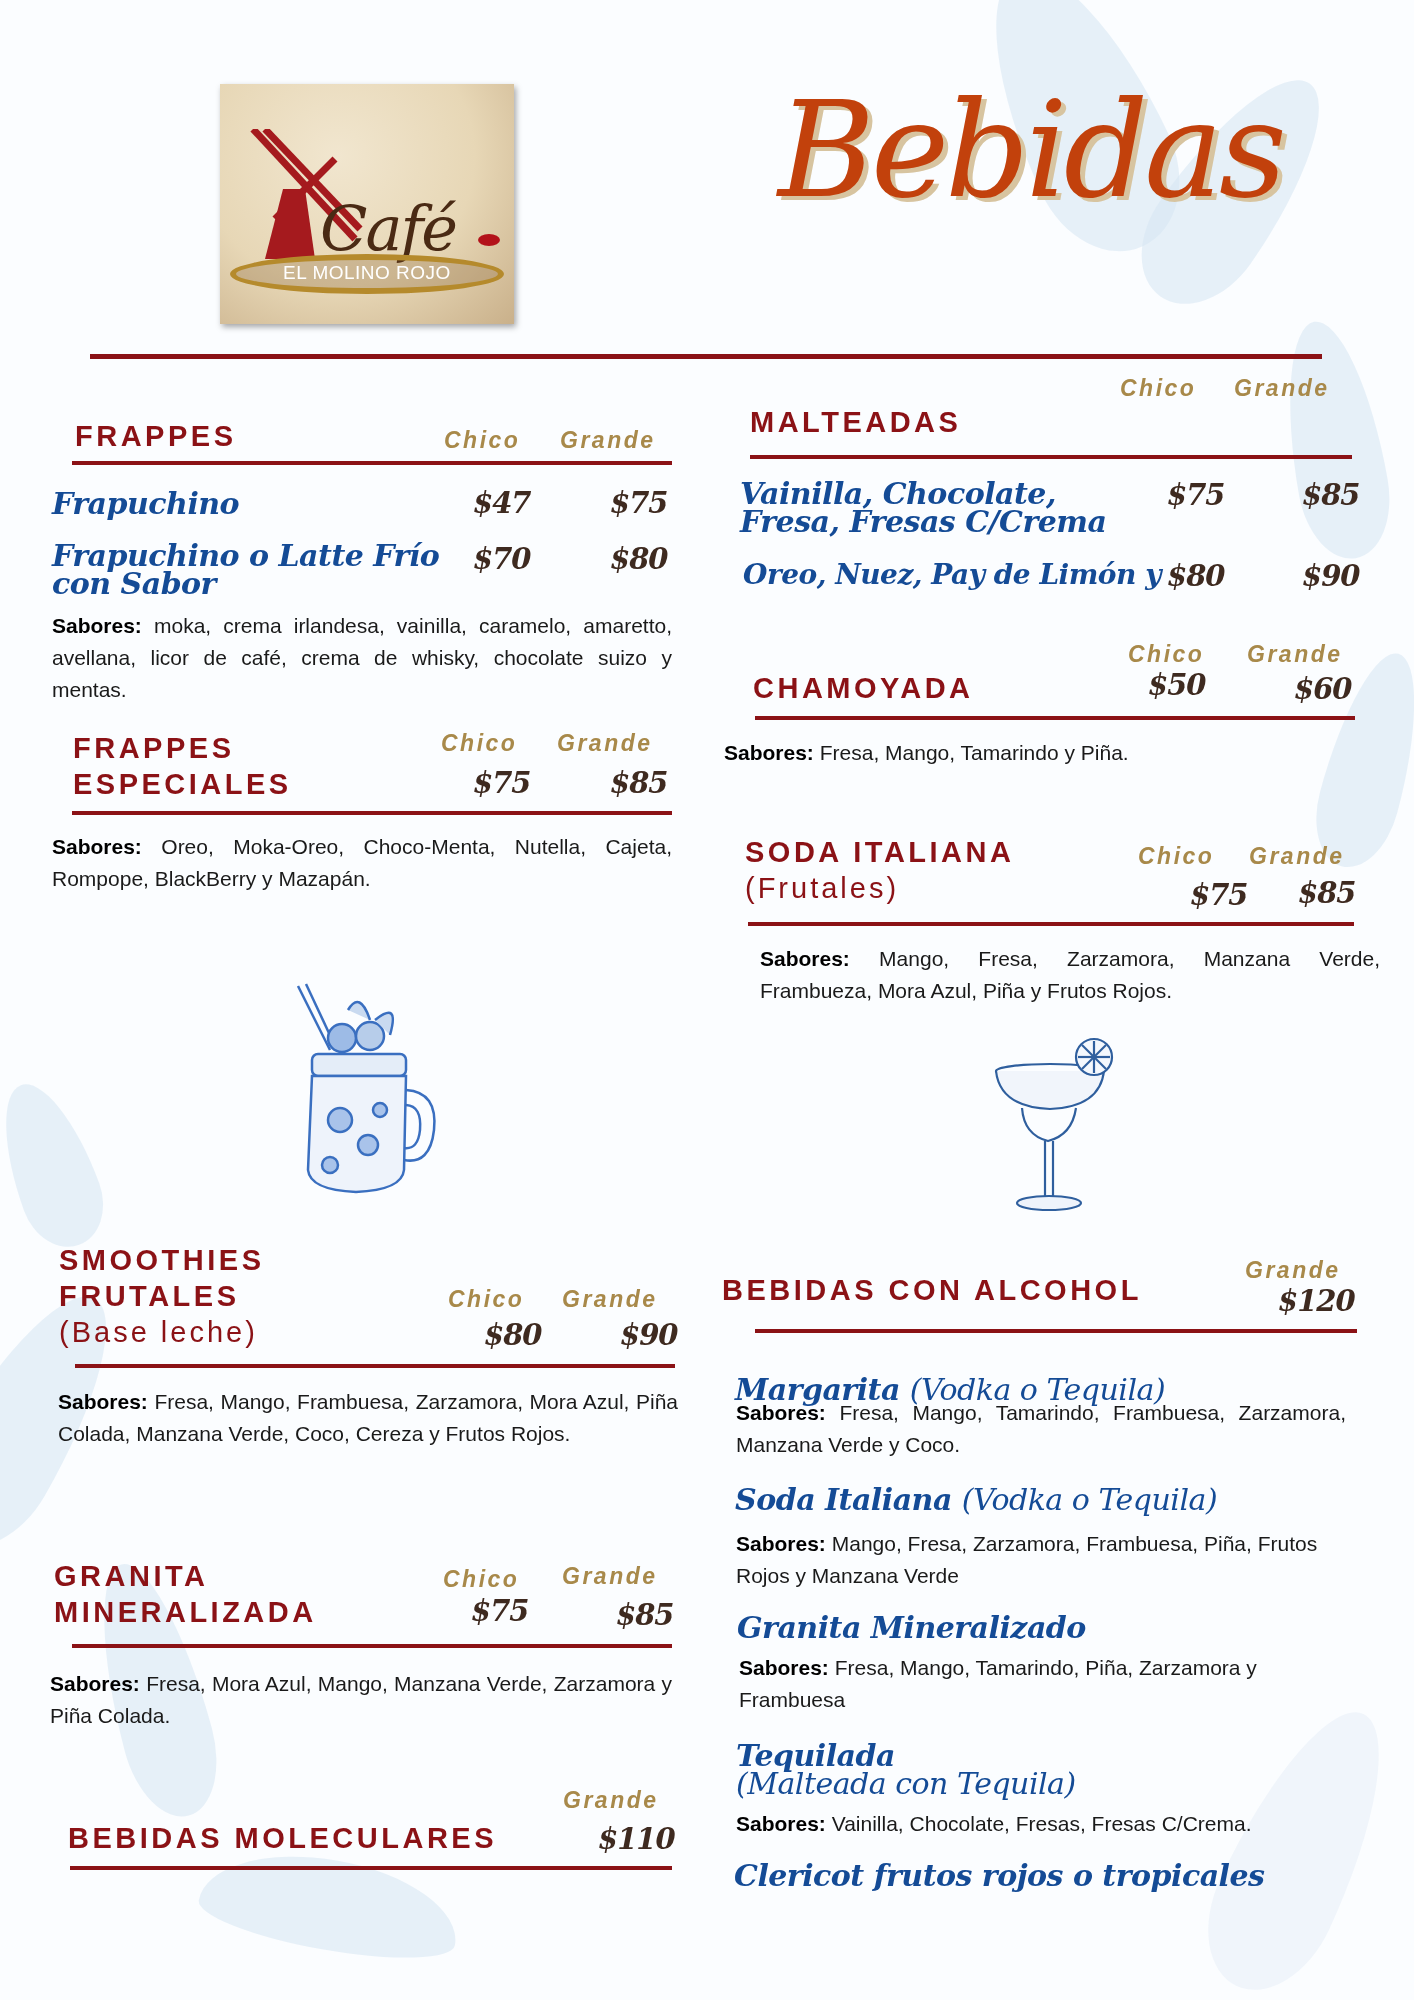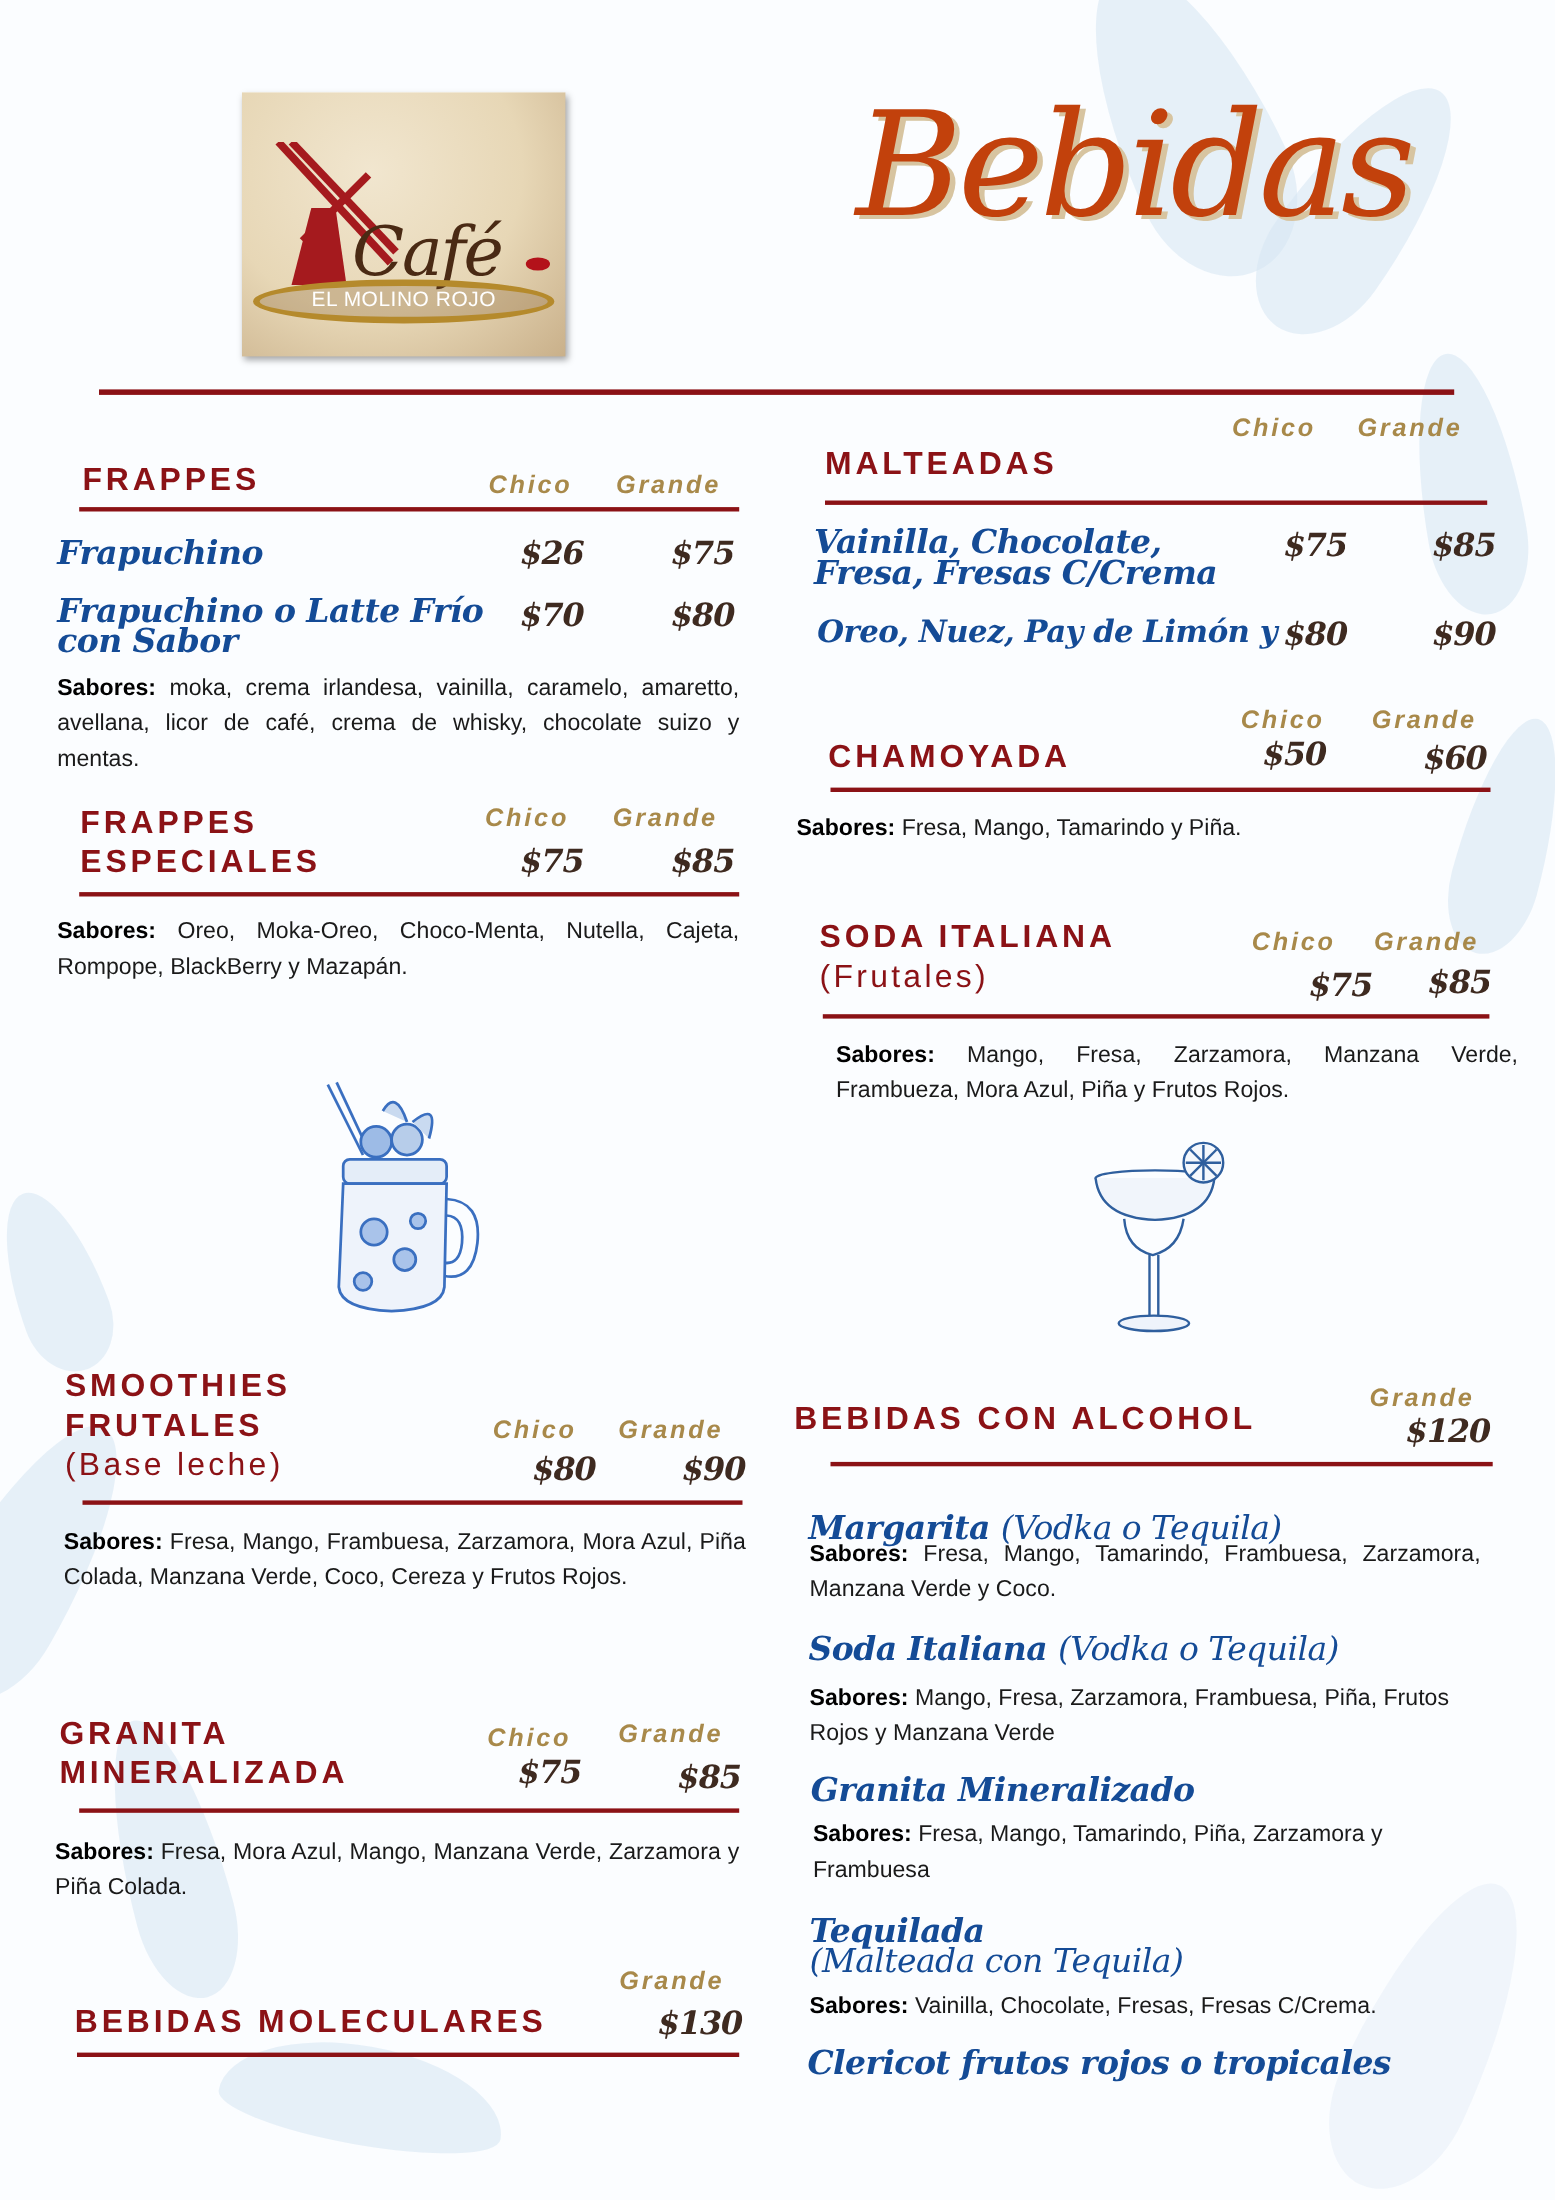--- a/index.html
+++ b/index.html
@@ -94,21 +94,21 @@
 </div>
 
 <div class="rule thick" style="left:90px;top:354px;width:1232px;"></div>
 
 <div class="sec-title" style="left:75px;top:418px;">FRAPPES</div>
 <div class="size-label" style="left:444px;top:427px;">Chico</div>
 <div class="size-label" style="left:560px;top:427px;">Grande</div>
 <div class="rule" style="left:72px;top:461px;width:600px;"></div>
 
 <div class="item" style="left:52px;top:490px;">Frapuchino</div>
-<div class="price" style="left:473px;top:486px;">$26</div>
+<div class="price" style="left:473px;top:486px;">$47</div>
 <div class="price" style="left:610px;top:486px;">$75</div>
 
 <div class="item" style="left:52px;top:542px;">
   <div>Frapuchino o Latte Frío</div>
   <div>con Sabor</div>
 </div>
 <div class="price" style="left:473px;top:542px;">$70</div>
 <div class="price" style="left:610px;top:542px;">$80</div>
 
 <div class="flavors" style="left:52px;top:610px;width:620px;">
@@ -169,21 +169,21 @@
 <div class="size-label" style="left:562px;top:1563px;">Grande</div>
 <div class="price" style="left:471px;top:1594px;">$75</div>
 <div class="price" style="left:616px;top:1598px;">$85</div>
 <div class="rule" style="left:72px;top:1644px;width:600px;"></div>
 <div class="flavors" style="left:50px;top:1668px;width:622px;">
   <b>Sabores:</b> <span>Fresa, Mora Azul, Mango, Manzana Verde, Zarzamora y Piña Colada.</span>
 </div>
 
 <div class="size-label" style="left:563px;top:1787px;">Grande</div>
 <div class="sec-title" style="left:68px;top:1820px;">BEBIDAS MOLECULARES</div>
-<div class="price" style="left:598px;top:1822px;">$130</div>
+<div class="price" style="left:598px;top:1822px;">$110</div>
 <div class="rule" style="left:70px;top:1866px;width:602px;"></div>
 
 <div class="size-label" style="left:1120px;top:375px;">Chico</div>
 <div class="size-label" style="left:1234px;top:375px;">Grande</div>
 <div class="sec-title" style="left:750px;top:404px;">MALTEADAS</div>
 <div class="rule" style="left:750px;top:455px;width:602px;"></div>
 
 <div class="item" style="left:740px;top:480px;">
   <div>Vainilla, Chocolate,</div>
   <div>Fresa, Fresas C/Crema</div>

